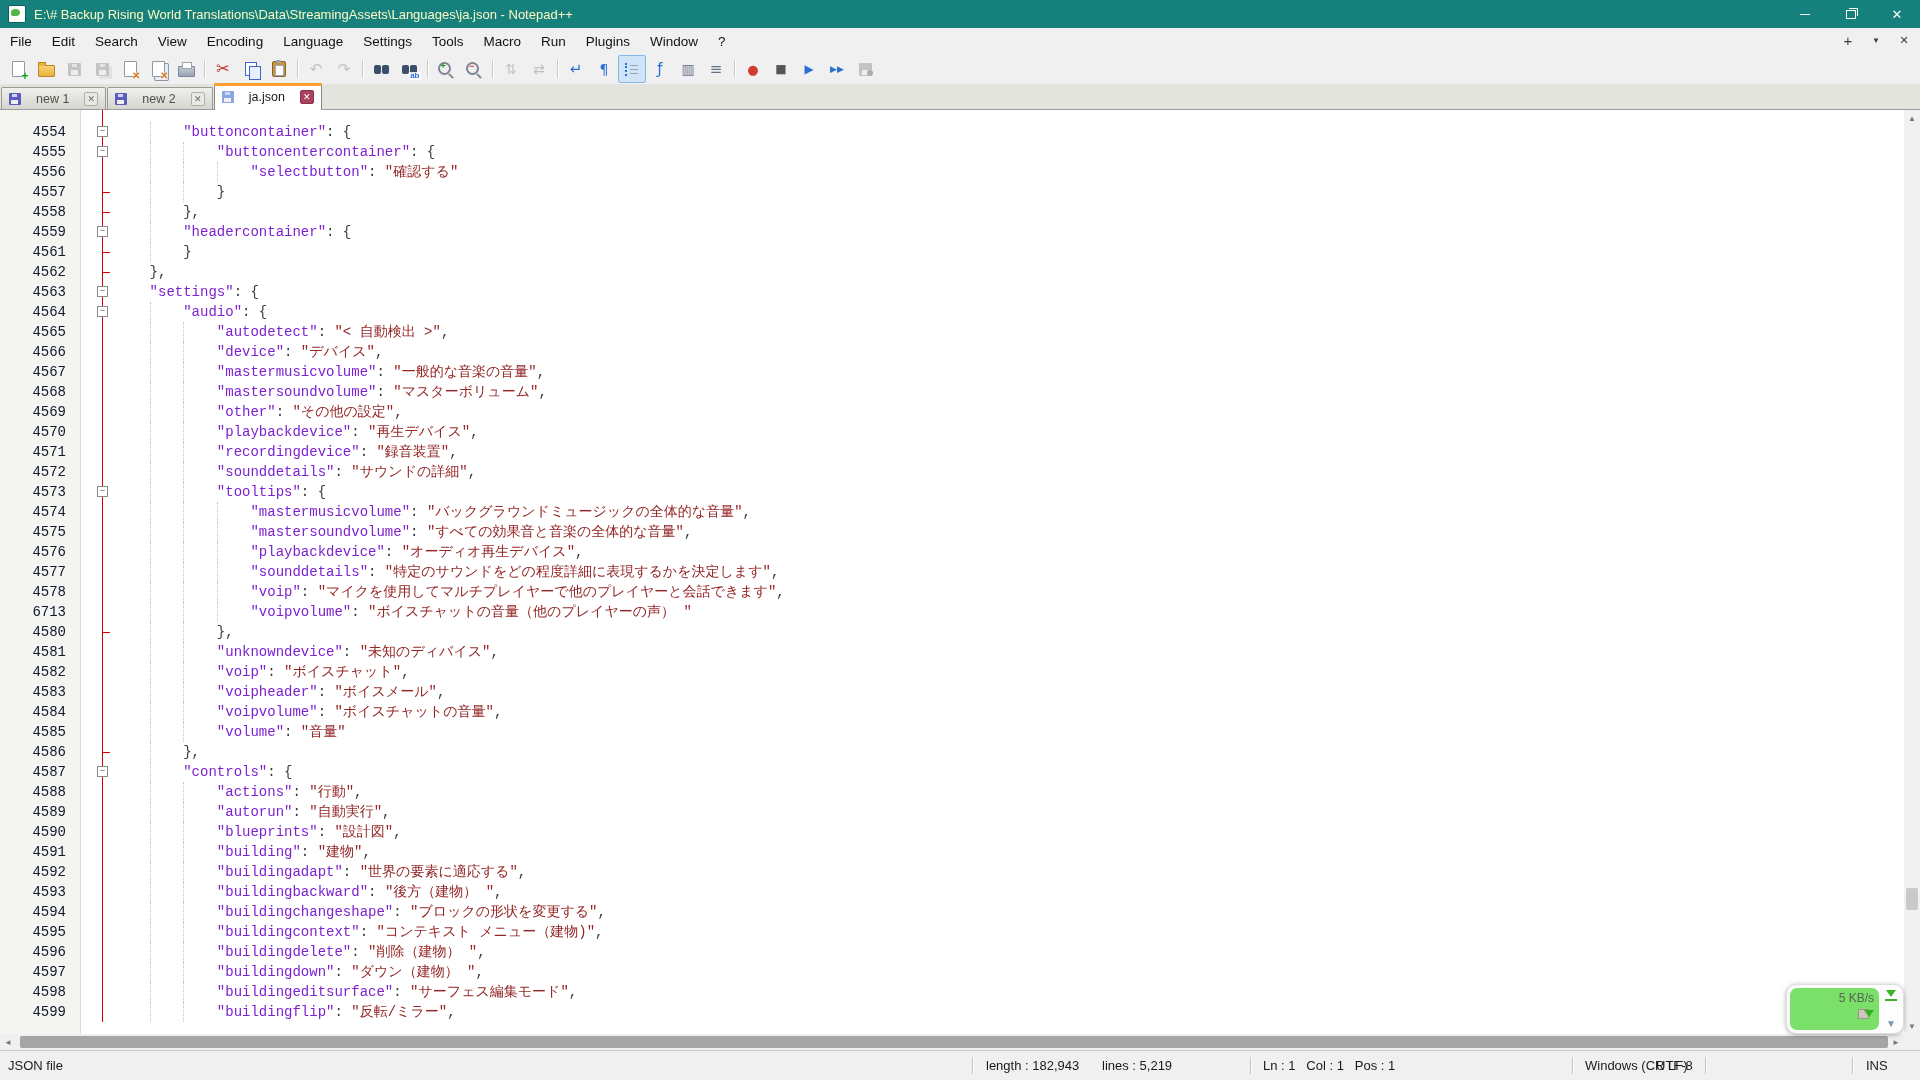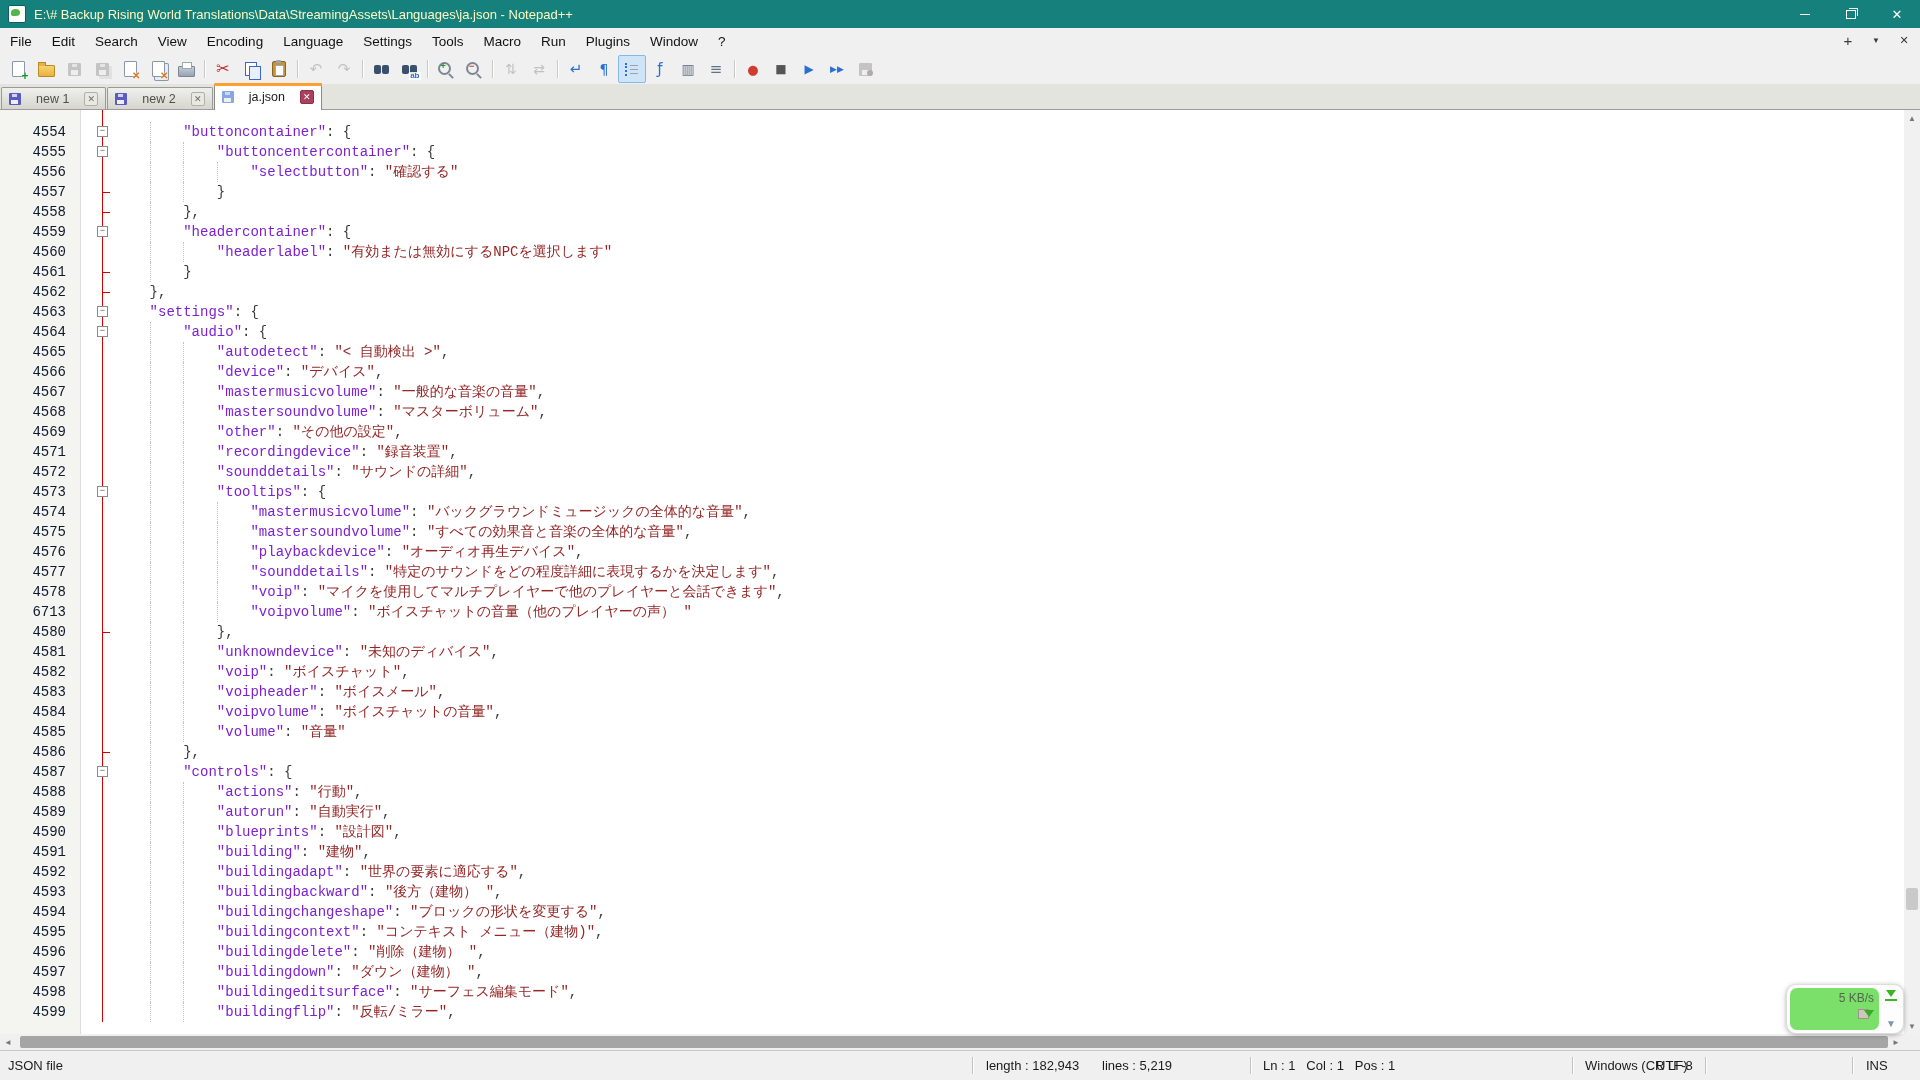--- a/index.html
+++ b/index.html
@@ -351,28 +351,20 @@
       <div class="row">
         <span class="ln">4559</span>
         <span></span>
         <span class="fold">
           <div class="fline"></div>
           <div class="fbox">−</div>
         </span>
         <div class="code"><div class="guide" style="left: 37.6px;"></div><span>        </span><span class="tok-k">"headercontainer"</span><span class="tok-o">: {</span></div>
       </div>
       <div class="row">
-        <span class="ln">4560</span>
-        <span></span>
-        <span class="fold">
-          <div class="fline"></div>
-        </span>
-        <div class="code"><div class="guide" style="left: 37.6px;"></div><div class="guide" style="left: 71.2px;"></div><span>            </span><span class="tok-k">"headerlabel"</span><span class="tok-o">: </span><span class="tok-v">"有効または無効にするNPCを選択します"</span></div>
-      </div>
-      <div class="row">
         <span class="ln">4561</span>
         <span></span>
         <span class="fold">
           <div class="fline"></div>
           <div class="ftick"></div>
         </span>
         <div class="code"><div class="guide" style="left: 37.6px;"></div><span>        </span><span class="tok-o">}</span></div>
       </div>
       <div class="row">
         <span class="ln">4562</span>
@@ -433,20 +425,28 @@
         </span>
         <div class="code"><div class="guide" style="left: 37.6px;"></div><div class="guide" style="left: 71.2px;"></div><span>            </span><span class="tok-k">"mastersoundvolume"</span><span class="tok-o">: </span><span class="tok-v">"マスターボリューム"</span><span class="tok-o">,</span></div>
       </div>
       <div class="row">
         <span class="ln">4569</span>
         <span></span>
         <span class="fold">
           <div class="fline"></div>
         </span>
         <div class="code"><div class="guide" style="left: 37.6px;"></div><div class="guide" style="left: 71.2px;"></div><span>            </span><span class="tok-k">"other"</span><span class="tok-o">: </span><span class="tok-v">"その他の設定"</span><span class="tok-o">,</span></div>
+      </div>
+      <div class="row">
+        <span class="ln">4570</span>
+        <span></span>
+        <span class="fold">
+          <div class="fline"></div>
+        </span>
+        <div class="code"><div class="guide" style="left: 37.6px;"></div><div class="guide" style="left: 71.2px;"></div><span>            </span><span class="tok-k">"playbackdevice"</span><span class="tok-o">: </span><span class="tok-v">"再生デバイス"</span><span class="tok-o">,</span></div>
       </div>
       <div class="row">
         <span class="ln">4571</span>
         <span></span>
         <span class="fold">
           <div class="fline"></div>
         </span>
         <div class="code"><div class="guide" style="left: 37.6px;"></div><div class="guide" style="left: 71.2px;"></div><span>            </span><span class="tok-k">"recordingdevice"</span><span class="tok-o">: </span><span class="tok-v">"録音装置"</span><span class="tok-o">,</span></div>
       </div>
       <div class="row">

